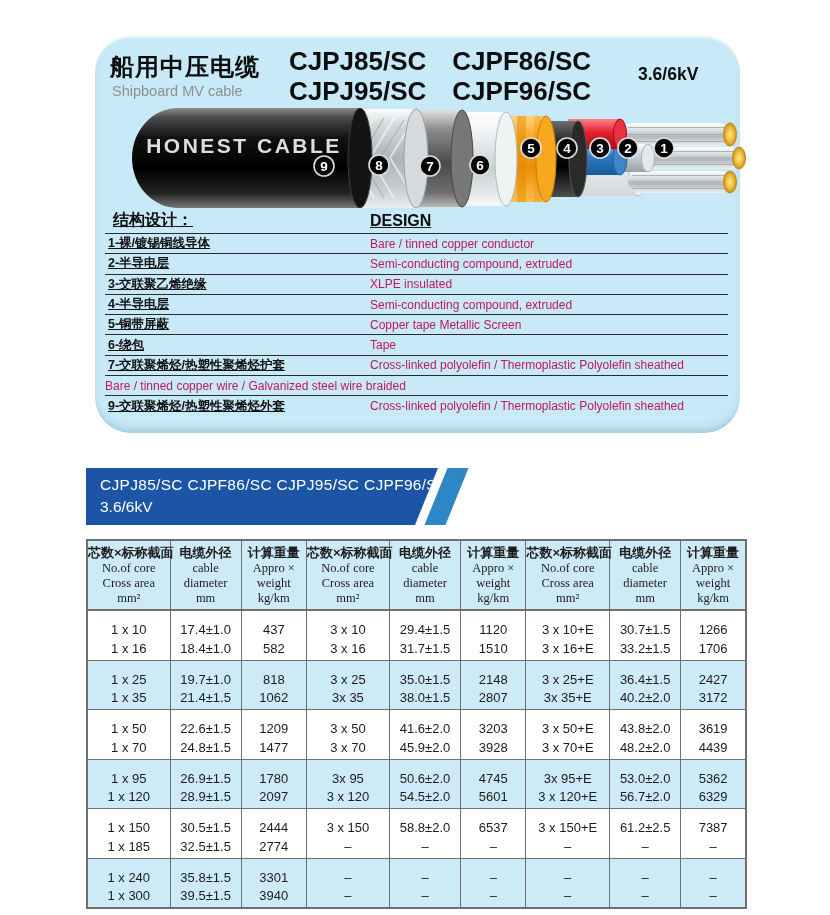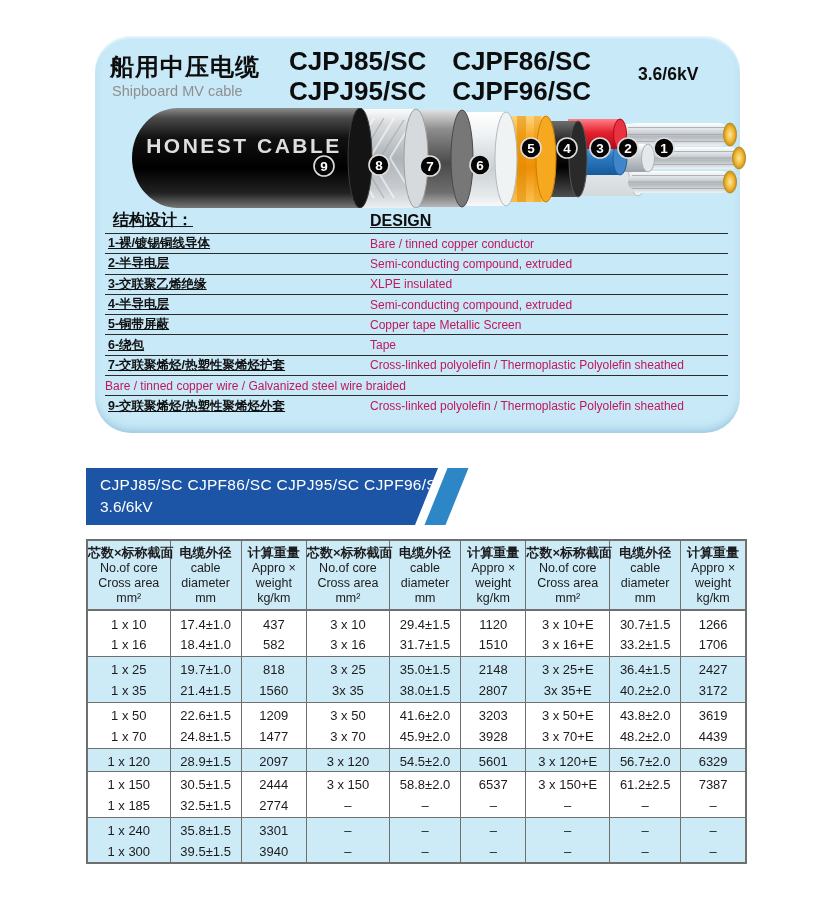--- a/index.html
+++ b/index.html
@@ -37,23 +37,23 @@
                    background:var(--banner_light,#2d86c6); transform:skewX(-22deg); }
 
   
   table.spec { position:absolute; left:86px; top:539px; width:661px; border-collapse:collapse;
                table-layout:fixed; border:2px solid var(--table_border,#6f6f6f); }
   .spec th, .spec td { border-left:1px solid var(--table_border,#6f6f6f); border-right:1px solid var(--table_border,#6f6f6f);
                text-align:center; padding:0; }
   .spec thead th { height:68px; background:var(--light_blue,#cdeaf7); vertical-align:middle;
                border-bottom:2px solid var(--table_border,#6f6f6f); }
   .h-cn  { font-size:13px; font-weight:bold; line-height:16px; white-space:nowrap; }
-  .h-sub { font-size:12.5px; font-weight:normal; line-height:15px; }
+  .h-sub { font-size:12.5px; font-weight:normal; line-height:15px;font-family:Liberation Serif, serif; }
   .spec tbody tr { height:23px; }
-  .spec tbody tr:first-child td { padding-top:4px; }
+  .spec tbody tr:first-child td { padding-top:11px; }
   .spec tbody tr:last-child td { }
   .spec td { font-size:13px; color:#1c1c1c; }
   .spec tbody { border-bottom:1.5px solid var(--table_border,#6f6f6f); }
   .spec tbody.shaded td { background:var(--light_blue,#cdeaf7); }
 </style>
 </head>
 <body>
 
 <div class="page">
 
@@ -406,21 +406,21 @@
           <td>3 x 25</td>
           <td>35.0±1.5</td>
           <td>2148</td>
           <td>3 x 25+E</td>
           <td>36.4±1.5</td>
           <td>2427</td>
         </tr>
         <tr>
           <td>1 x 35</td>
           <td>21.4±1.5</td>
-          <td>1560</td>
+          <td>1062</td>
           <td>3x 35</td>
           <td>38.0±1.5</td>
           <td>2807</td>
           <td>3x 35+E</td>
           <td>40.2±2.0</td>
           <td>3172</td>
         </tr>
       </tbody>
       <tbody>
         <tr>
@@ -441,20 +441,31 @@
           <td>3 x 70</td>
           <td>45.9±2.0</td>
           <td>3928</td>
           <td>3 x 70+E</td>
           <td>48.2±2.0</td>
           <td>4439</td>
         </tr>
       </tbody>
       <tbody class="shaded">
         <tr>
+          <td>1 x 95</td>
+          <td>26.9±1.5</td>
+          <td>1780</td>
+          <td>3x 95</td>
+          <td>50.6±2.0</td>
+          <td>4745</td>
+          <td>3x 95+E</td>
+          <td>53.0±2.0</td>
+          <td>5362</td>
+        </tr>
+        <tr>
           <td>1 x 120</td>
           <td>28.9±1.5</td>
           <td>2097</td>
           <td>3 x 120</td>
           <td>54.5±2.0</td>
           <td>5601</td>
           <td>3 x 120+E</td>
           <td>56.7±2.0</td>
           <td>6329</td>
         </tr>

